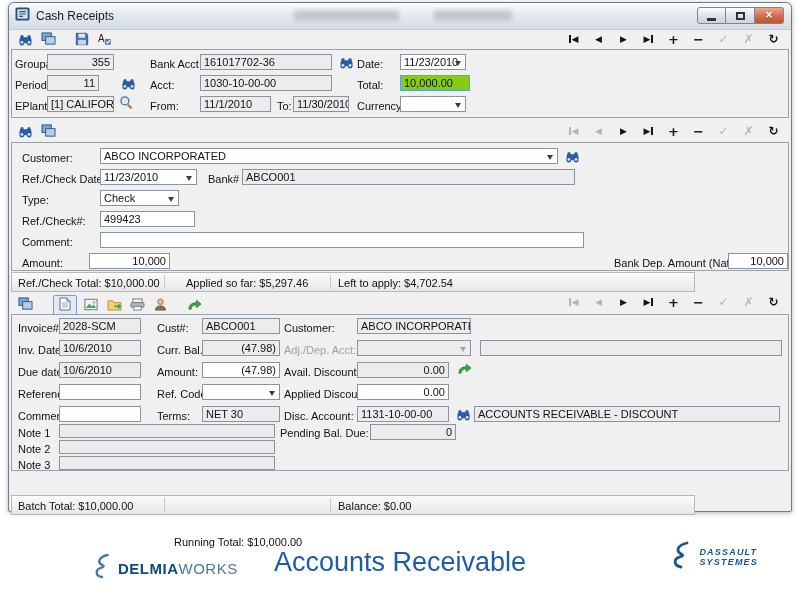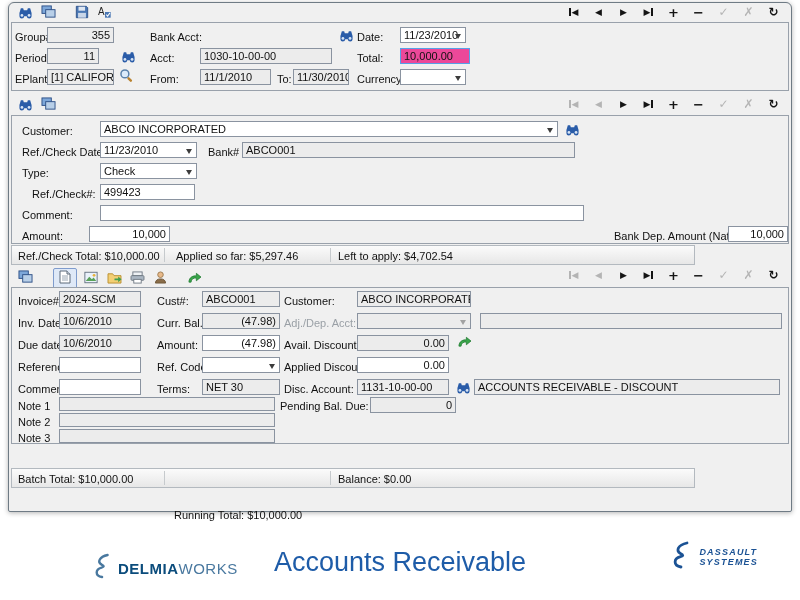--- a/index.html
+++ b/index.html
@@ -49,21 +49,21 @@
   .panel{position:absolute;left:2px;width:778px;background:#f0f0f0;border:1px solid #99a1ab;box-sizing:border-box;}
   .p1{top:19px;height:69px;}
   .p2{top:112px;height:129px;}
   .p3{top:284px;height:157px;}
   .lbl{position:absolute;font-size:11px;color:#111;white-space:nowrap;line-height:16px;}
   .lbl.disabled{color:#9aa0a6;}
   .fld{position:absolute;height:16px;border:1px solid #8a93a0;background:#ececec;font-size:11px;line-height:14px;
     padding:0 3px;white-space:nowrap;overflow:hidden;box-sizing:border-box;color:#111;}
   .fld.white{background:#fff;}
   .fld.right{text-align:right;}
-  .fld.blue{background:#ec4899;border-color:#56a0e8;}
+  .fld.blue{background:#84cc16;border-color:#56a0e8;}
   .fld.h14{height:14px;line-height:12px;}
   .fld.dis{color:#9a9a9a;}
   .dd{padding-right:15px;}
   .dd::after{content:"";position:absolute;right:4px;top:6px;border:3.5px solid transparent;border-top:5px solid #3c3c3c;}
   .dd.dis::after{border-top-color:#a2a2a2;}
   .icon-abs{position:absolute;width:17px;height:16px;display:flex;align-items:center;justify-content:center;}
 
   
   .statusbar{position:absolute;left:2px;width:684px;height:20px;background:linear-gradient(#fbfbfb,#e7e7e7);
     border:1px solid #b3b9bf;box-sizing:border-box;font-size:11px;color:#111;}
@@ -78,20 +78,43 @@
   .delmia-bold{font-size:15px;font-weight:bold;color:#0b4c7c;letter-spacing:.5px;margin-left:4px;}
   .delmia-light{font-size:15px;color:#49789f;letter-spacing:.5px;}
   .dassault{right:42px;top:541px;}
   .ds-text{margin-left:5px;font-size:9px;font-weight:bold;font-style:italic;color:#1b5294;letter-spacing:1.2px;line-height:10px;}
 </style>
 </head>
 <body>
 
 <div class="window">
 
+  <div class="titlebar">
+    <span>
+      <svg width="15" height="14" viewBox="0 0 16 15">
+          <rect x="0.5" y="0.5" width="15" height="14" rx="2" fill="#2e4f7a"></rect>
+          <rect x="2.5" y="2.5" width="11" height="10" fill="#cfe0f2"></rect>
+          <path d="M4.5 5h7M4.5 7.5h7M4.5 10h4" stroke="#2e4f7a" stroke-width="1.2"></path>
+        </svg>
+    </span>
+    <span class="title-text">Cash Receipts</span>
+    <span class="redact r1"></span>
+    <span class="redact r2"></span>
+    <span class="win-controls">
+      <span class="win-btn min">
+          <span class="glyph-min"></span>
+        </span>
+      <span class="win-btn max">
+          <span class="glyph-max"></span>
+        </span>
+      <span class="win-btn close">
+          <span class="glyph-close">×</span>
+        </span>
+    </span>
+  </div>
 
 
   <div class="content">
 
     <div class="toolbar" style="top:0;">
       <span class="tb-left">
         <span class="tb-icon">
             <span><svg width="15" height="14" viewBox="0 0 16 15">
                 <path fill="#2a5ca8" d="M1.5 8.5 3 3.5h2.5l.7 2h3.6l.7-2H13l1.5 5v3.5A2.5 2.5 0 0 1 12 14.5 2.8 2.8 0 0 1 9.3 12H6.7A2.8 2.8 0 0 1 4 14.5 2.5 2.5 0 0 1 1.5 12z"></path>
                 <circle cx="4.2" cy="11.2" r="1.5" fill="#d6e4f5"></circle>
@@ -147,20 +170,21 @@
       <span class="lbl" style="left:3px;top:48px;">EPlant:</span>
       <span class="fld" style="left:35px;top:46px;width:67px;">[1] CALIFORNIA</span>
       <span class="icon-abs" style="left:106px;top:46px;">
           <span><svg width="15" height="15" viewBox="0 0 16 16">
               <circle cx="6.3" cy="6.3" r="4.2" fill="#dcebfa" stroke="#5b82ab" stroke-width="1.6"></circle>
               <rect x="10.2" y="9.2" width="6" height="2.6" rx="1.2" transform="rotate(45 10.2 9.2)" fill="#b9822f"></rect>
             </svg></span>
         </span>
 
       <span class="lbl" style="left:138px;top:6px;">Bank Acct:</span>
+      <span class="fld" style="left:188px;top:4px;width:132px;">161017702-36</span>
       <span class="icon-abs" style="left:326px;top:4px;">
           <svg width="15" height="14" viewBox="0 0 16 15">
             <path fill="#2a5ca8" d="M1.5 8.5 3 3.5h2.5l.7 2h3.6l.7-2H13l1.5 5v3.5A2.5 2.5 0 0 1 12 14.5 2.8 2.8 0 0 1 9.3 12H6.7A2.8 2.8 0 0 1 4 14.5 2.5 2.5 0 0 1 1.5 12z"></path>
             <circle cx="4.2" cy="11.2" r="1.5" fill="#d6e4f5"></circle>
             <circle cx="11.8" cy="11.2" r="1.5" fill="#d6e4f5"></circle>
           </svg>
         </span>
       <span class="lbl" style="left:138px;top:27px;">Acct:</span>
       <span class="fld" style="left:188px;top:25px;width:132px;">1030-10-00-00</span>
       <span class="lbl" style="left:138px;top:48px;">From:</span>
@@ -215,38 +239,38 @@
             <circle cx="11.8" cy="11.2" r="1.5" fill="#d6e4f5"></circle>
           </svg>
         </span>
 
       <span class="lbl" style="left:10px;top:28px;">Ref./Check Date:</span>
       <span class="fld white dd" style="left:88px;top:26px;width:97px;">11/23/2010</span>
       <span class="lbl" style="left:196px;top:28px;">Bank#</span>
       <span class="fld" style="left:230px;top:26px;width:333px;">ABCO001</span>
 
       <span class="lbl" style="left:10px;top:49px;">Type:</span>
-      <span class="fld white dd" style="left:88px;top:47px;width:97px;">Check</span>
-
-      <span class="lbl" style="left:20px;top:70px;">Ref./Check#:</span>
+      <span class="fld white dd" style="left:88px;top:47px;width:79px;">Check</span>
+
+      <span class="lbl" style="left:10px;top:70px;">Ref./Check#:</span>
       <span class="fld white" style="left:88px;top:68px;width:95px;">499423</span>
 
       <span class="lbl" style="left:10px;top:91px;">Comment:</span>
       <span class="fld white" style="left:88px;top:89px;width:484px;"></span>
 
       <span class="lbl" style="left:10px;top:112px;">Amount:</span>
       <span class="fld white right" style="left:77px;top:110px;width:81px;">10,000</span>
       <span class="lbl" style="left:602px;top:112px;">Bank Dep. Amount (Native)</span>
       <span class="fld white right" style="left:716px;top:110px;width:60px;">10,000</span>
     </div>
 
     <div class="statusbar sb1">
       <span class="sb-text" style="left:6px;">Ref./Check Total: $10,000.00</span>
       <span class="sb-sep" style="left:152px;"></span>
-      <span class="sb-text" style="left:164px;">Applied so far: $5,297.46</span>
+      <span class="sb-text" style="left:174px;">Applied so far: $5,297.46</span>
       <span class="sb-sep" style="left:318px;"></span>
       <span class="sb-text" style="left:326px;">Left to apply: $4,702.54</span>
     </div>
 
     <div class="toolbar" style="top:263px;">
       <span class="tb-left">
         <span class="tb-icon">
             <span><svg width="15" height="14" viewBox="0 0 16 15">
                 <rect x="1" y="1" width="10" height="8" fill="#7da7d9" stroke="#2c4f86"></rect>
                 <rect x="5" y="5" width="10" height="8" fill="#b8cfe8" stroke="#2c4f86"></rect>
@@ -301,21 +325,21 @@
         <span class="nav-btn big">+</span>
         <span class="nav-btn big">−</span>
         <span class="nav-btn med disabled">✓</span>
         <span class="nav-btn med disabled">✗</span>
         <span class="nav-btn med">↻</span>
       </span>
     </div>
 
     <div class="panel p3">
       <span class="lbl" style="left:6px;top:5px;">Invoice#:</span>
-      <span class="fld" style="left:47px;top:3px;width:82px;">2024-SCM</span>
+      <span class="fld" style="left:47px;top:3px;width:82px;">2028-SCM</span>
       <span class="lbl" style="left:145px;top:5px;">Cust#:</span>
       <span class="fld" style="left:190px;top:3px;width:78px;">ABCO001</span>
       <span class="lbl" style="left:272px;top:5px;">Customer:</span>
       <span class="fld" style="left:345px;top:3px;width:114px;">ABCO INCORPORATED</span>
 
       <span class="lbl" style="left:6px;top:27px;">Inv. Date:</span>
       <span class="fld" style="left:47px;top:25px;width:82px;">10/6/2010</span>
       <span class="lbl" style="left:145px;top:27px;">Curr. Bal.:</span>
       <span class="fld right" style="left:190px;top:25px;width:78px;">(47.98)</span>
       <span class="lbl disabled" style="left:272px;top:27px;">Adj./Dep. Acct:</span>

